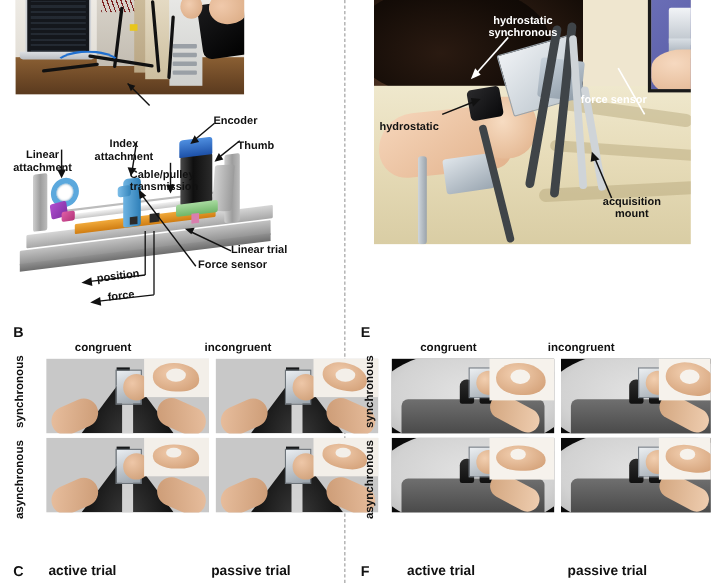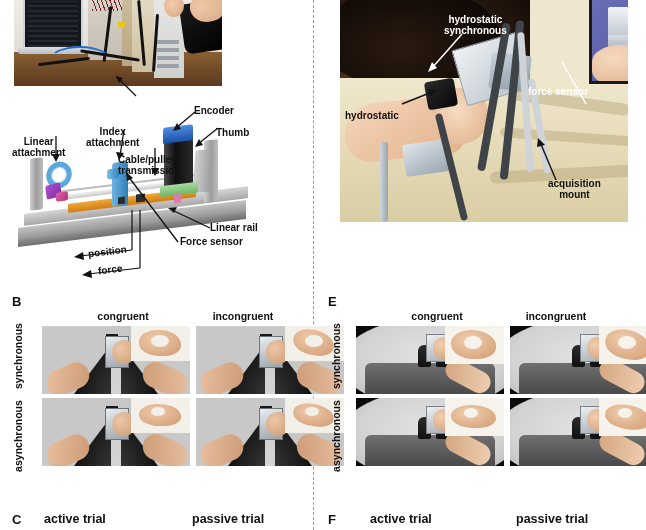--- a/index.html
+++ b/index.html
@@ -118,21 +118,21 @@
 
   
   #insetD{position:absolute;left:249px;top:-6px;width:144px;height:98px;
       background:linear-gradient(135deg,#6b6fb8,#4b4f96);border:3px solid #1a1a1a;box-sizing:border-box;overflow:hidden;}
   .insFrame{position:absolute;left:16px;top:18px;width:118px;height:34px;
       background:linear-gradient(180deg,#f2f4f7,#b9c1c9);border-radius:2px;}
   .insFrame2{position:absolute;left:16px;top:46px;width:118px;height:18px;
       background:linear-gradient(180deg,#d9dfe5,#9ba5af);}
   .insFing{position:absolute;left:0;top:56px;width:70px;height:42px;
       background:radial-gradient(ellipse at 30% 30%,#f6d9c0,#dcab83);border-radius:40% 50% 40% 40%;}
-  .colHdr{position:absolute;font-weight:bold;font-size:10.5px;color:#111;text-align:center;}
+  .colHdr{position:absolute;font-weight:bold;font-size:10.5px;color:#111;text-align:left;}
   .rowHdr{position:absolute;font-weight:bold;font-size:10.5px;color:#111;
       transform-origin:center;transform:rotate(-90deg);white-space:nowrap;}
   .cell{position:absolute;overflow:hidden;}
 
   
   .fpB{position:absolute;left:0;top:0;width:100%;height:100%;background:#c8c8c8;}
   .fpB .torso{position:absolute;left:50%;bottom:0;width:84px;height:56px;margin-left:-42px;
       background:radial-gradient(ellipse at 50% 110%,#3a3a3a,#111 70%);
       clip-path:polygon(50% 0,100% 100%,0 100%);}
   .fpB .shirtpanel{position:absolute;left:50%;bottom:0;width:10px;height:40px;margin-left:-5px;background:#f0f0f0;opacity:.85;}
@@ -267,21 +267,21 @@
   </svg>
 
   <div class="lbl" style="left:12px;top:136px;font-size:10px;text-align:center;">Linear
 attachment</div>
   <div class="lbl" style="left:86px;top:126px;font-size:10px;text-align:center;">Index
 attachment</div>
   <div class="lbl" style="left:118px;top:154px;font-size:10px;">Cable/pulley
 transmission</div>
   <div class="lbl" style="left:194px;top:105px;font-size:10px;">Encoder</div>
   <div class="lbl" style="left:216px;top:127px;font-size:10px;">Thumb</div>
-  <div class="lbl" style="left:210px;top:222px;font-size:10px;">Linear rail</div>
+  <div class="lbl" style="left:210px;top:222px;font-size:10px;">Linear trial</div>
   <div class="lbl" style="left:180px;top:236px;font-size:10px;">Force sensor</div>
   <div class="lbl" style="left:88px;top:246px;font-size:10px;transform:rotate(-7deg);">position</div>
   <div class="lbl" style="left:98px;top:264px;font-size:10px;transform:rotate(-7deg);">force</div>
 
   <div class="photo" id="photoD">
     <div class="bgDarkD"></div>
     <div class="coilD"></div>
     <div class="bedD"></div>
     <div class="bedFold" style="left:170px;top:104px;width:120px;height:12px;transform:rotate(8deg);"></div>
     <div class="bedFold" style="left:160px;top:140px;width:140px;height:10px;transform:rotate(4deg);"></div>

